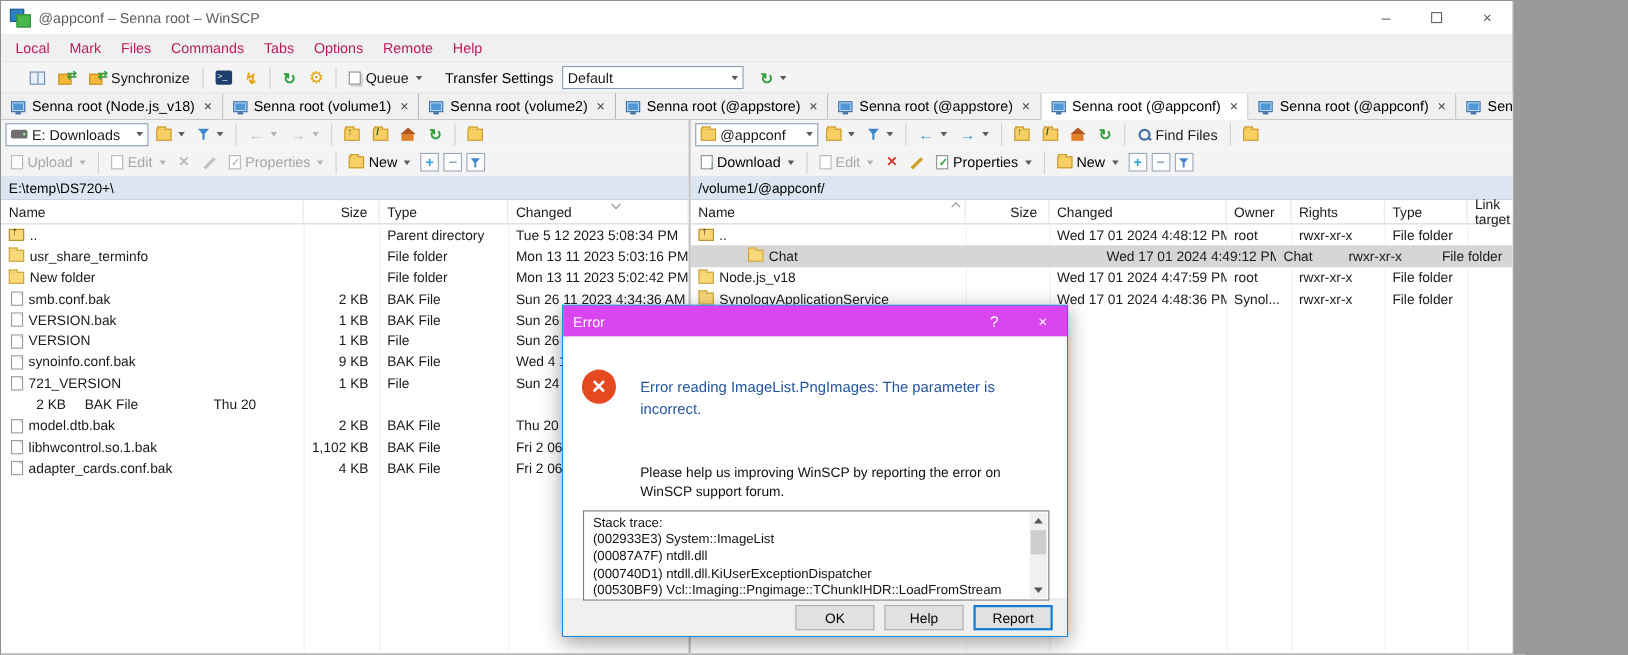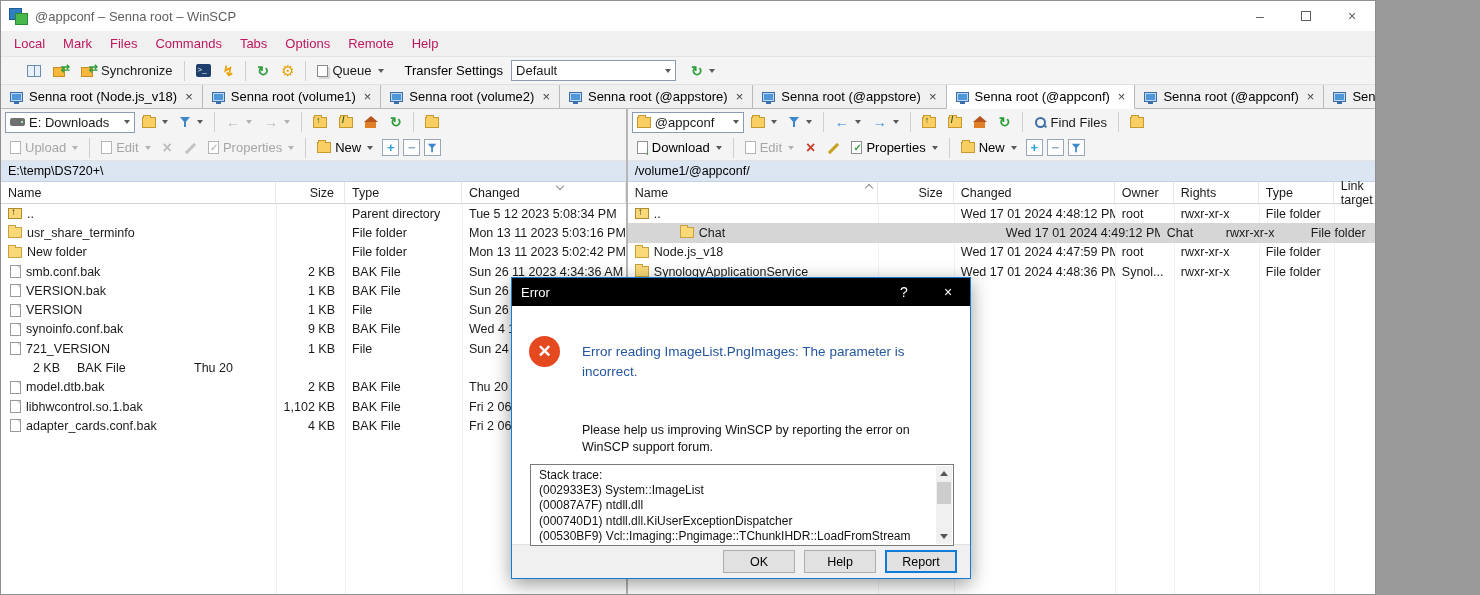--- a/index.html
+++ b/index.html
@@ -123,21 +123,21 @@
   .fi-file::after{content:"";position:absolute;right:0;top:0;border-left:3px solid transparent;border-top:3px solid #d8d8d8;}
 
   
   .L .c-name{width:275px;}  .L .c-size{width:69px;}  .L .c-type{width:117px;} .L .c-changed{flex:1;}
   .R .c-name{width:250px;}  .R .c-size{width:76px;}  .R .c-changed{width:161px;} .R .c-owner{width:59px;}
   .R .c-rights{width:85px;} .R .c-type{width:75px;}  .R .c-link{flex:1;}
 
   
   .dialog{position:absolute;left:510px;top:276px;width:460px;height:302px;background:#fff;
           border:1px solid #0f7cd7;box-shadow:0 5px 18px rgba(0,0,0,.4);z-index:50;}
-  .dtitle{height:28px;background:#000000;color:#fff;display:flex;align-items:center;padding-left:9px;font-size:13px;}
+  .dtitle{height:28px;background:#d946ef;color:#fff;display:flex;align-items:center;padding-left:9px;font-size:13px;}
   .dtbtns{margin-left:auto;display:flex;}
   .dtbtn{width:44px;height:28px;display:flex;align-items:center;justify-content:center;color:#fff;font-size:14px;}
   .dbody{position:relative;height:238px;background:#fff;}
   .erricon{position:absolute;left:17px;top:30px;width:31px;height:31px;border-radius:50%;background:#e5491f;color:#fff;
            display:flex;align-items:center;justify-content:center;font-size:17px;font-weight:bold;}
   .dmsg{position:absolute;left:70px;top:36px;width:365px;color:#2456a0;font-size:13.5px;line-height:20px;}
   .dhelp{position:absolute;left:70px;top:116px;width:360px;color:#111;font-size:12.5px;line-height:17px;}
   .stackbox{position:absolute;left:18px;top:158px;width:424px;height:82px;border:1px solid #7a7a7a;background:#fff;
             padding:3px 24px 3px 8px;font-size:12px;line-height:15.2px;color:#111;overflow:hidden;}
   .sbar{position:absolute;right:1px;top:1px;bottom:1px;width:16px;background:#f0f0f0;}

